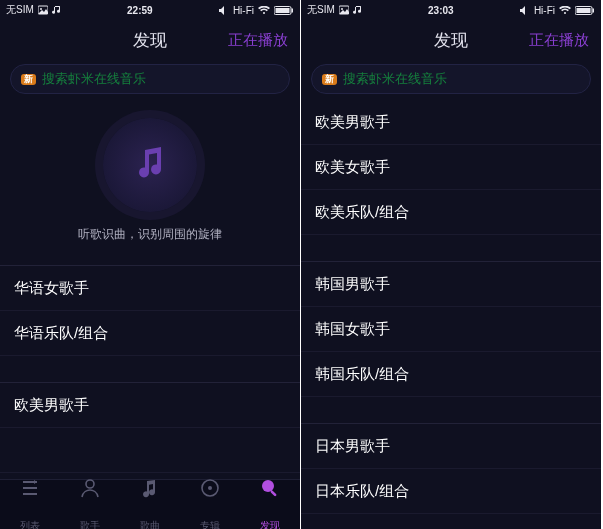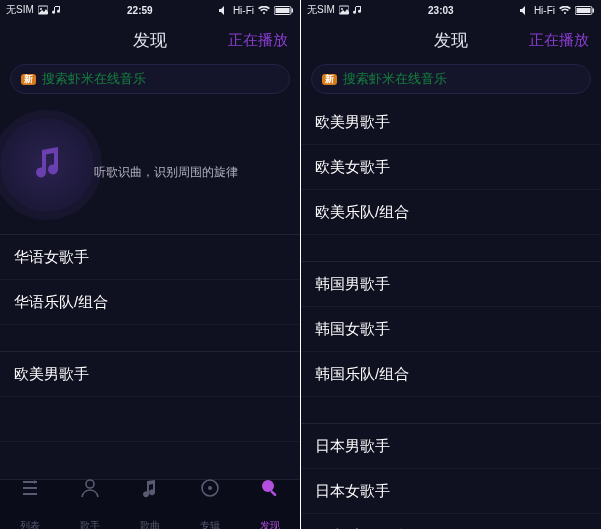--- a/index.html
+++ b/index.html
@@ -51,21 +51,21 @@
     background: #d97a1a;
     color: #fff;
     font-size: 9px; font-weight: 700;
     border-radius: 3px;
     padding: 1px 3px;
     line-height: 1;
   }
   .search-placeholder { color: #15803d; font-size: 13px; }
   .scroll { flex: 1; overflow: hidden; }
   .recognize {
-    display: flex; flex-direction: row; align-items: center;
+    display: flex; flex-direction: column; align-items: center;
     padding: 18px 0 14px;
   }
   .rec-circle {
     width: 94px; height: 94px;
     border-radius: 50%;
     background: radial-gradient(circle at 50% 50%, #2b2250 0%, #1b1838 70%, #181733 100%);
     display: flex; align-items: center; justify-content: center;
     box-shadow: 0 0 0 8px rgba(50,40,90,0.25);
   }
   .rec-caption { margin-top: 14px; color: #b0b0c0; font-size: 12px; }
@@ -295,20 +295,17 @@
       <div class="cat-item">
           <span>韩国乐队/组合</span>
         </div>
     </div>
     <div class="gap"></div>
     <div class="category-group">
       <div class="cat-item">
           <span>日本男歌手</span>
         </div>
       <div class="cat-item">
-          <span>日本女歌手</span>
-        </div>
-      <div class="cat-item">
           <span>日本乐队/组合</span>
         </div>
     </div>
   </div>
 </div>
 
 </body></html>

